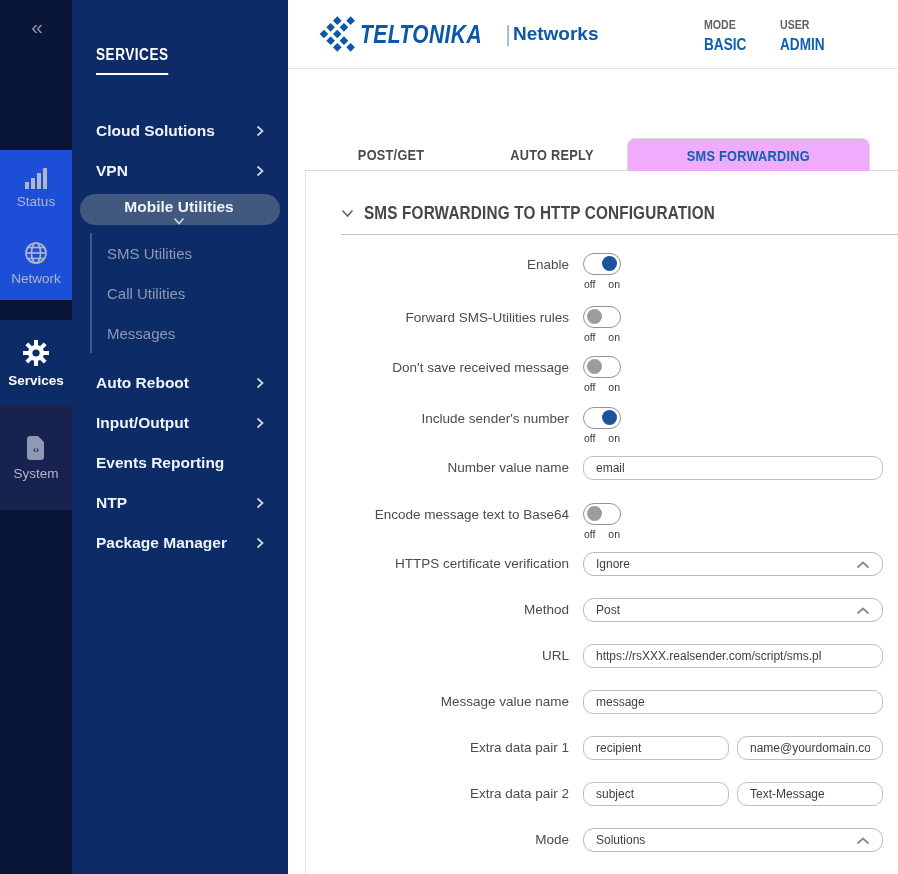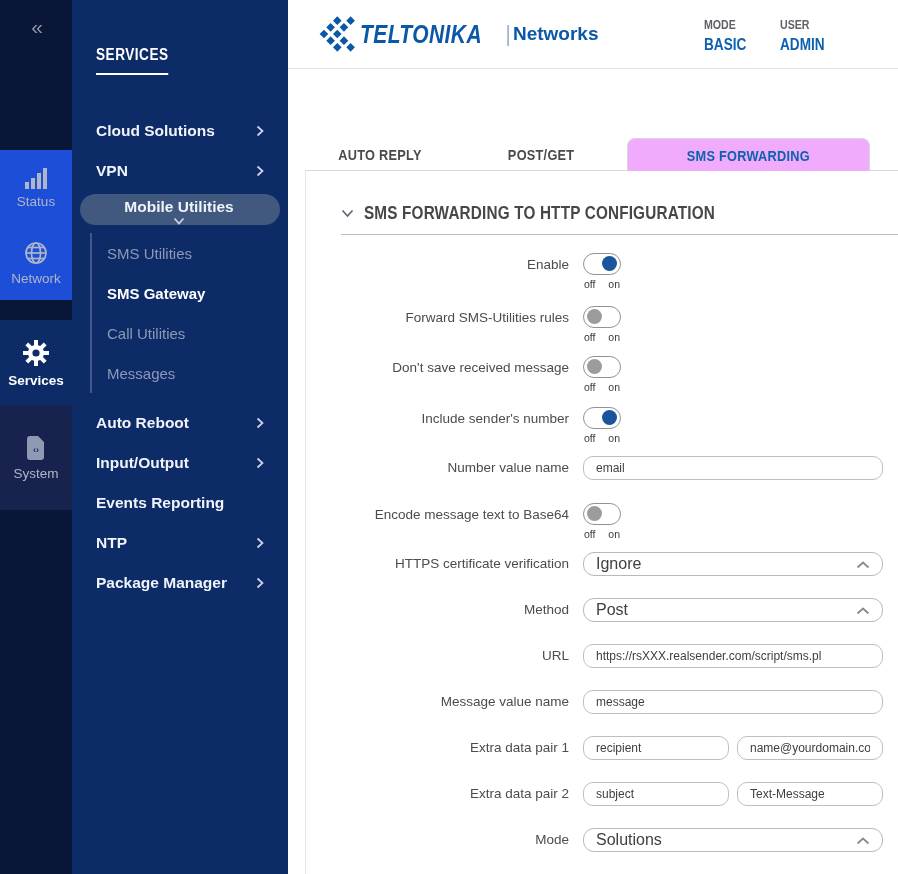--- a/index.html
+++ b/index.html
@@ -80,21 +80,21 @@
            font-size:10.5px; color:#3a3a3a; margin-top:3px; }
 
   .tinput { height:24px; width:300px; border:1px solid #bfbfbf; border-radius:10px;
             font-size:12px; color:#3f3f3f; padding:0 12px; outline:none;
             font-family:"Liberation Sans", sans-serif; background:#fff; }
   .tinput.half { width:146px; }
   .pair { display:flex; gap:8px; }
 
   .select { position:relative; height:24px; width:300px; border:1px solid #b9b9b9; border-radius:11px;
             display:flex; align-items:center; padding:0 30px 0 12px; cursor:pointer; background:#fff; }
-  .select .sval { font-size:16px; color:#3f3f3f; }
+  .select .sval { font-size:12px; color:#3f3f3f; }
   .select svg { position:absolute; right:12px; top:8px; }
 </style>
 </head>
 <body>
 
 <div class="app">
 
   <aside class="rail">
     <div class="collapse">«</div>
 
@@ -174,21 +174,20 @@
       </li>
       <li class="p2-item pill">
         <span style="font-weight:bold">Mobile Utilities</span>
         <svg width="12" height="8" viewBox="0 0 12 8">
             <polyline points="1.5,1.5 6,6.5 10.5,1.5" fill="none" stroke="#cfd6e4" stroke-width="1.7"></polyline>
           </svg>
       </li>
     </ul>
     <ul class="sub-list">
       <li class="sub-item">SMS Utilities</li>
-      <li class="sub-item active">SMS Gateway</li>
       <li class="sub-item">Call Utilities</li>
       <li class="sub-item">Messages</li>
     </ul>
     <ul class="p2-list p2-group2">
       <li class="p2-item">
         <span>Auto Reboot</span>
         <svg width="8" height="12" viewBox="0 0 8 12">
             <polyline points="1.5,1.5 6.5,6 1.5,10.5" fill="none" stroke="#cfd6e4" stroke-width="1.7"></polyline>
           </svg>
       </li>
@@ -245,25 +244,25 @@
         <div class="hr-col">
           <span class="k">USER</span><br>
           <span class="v">ADMIN</span>
         </div>
       </div>
     </header>
 
     <div class="hdr-spacer"></div>
 
     <div class="tabs">
+      <div class="tab t1">
+        <span>POST/GET</span>
+      </div>
       <div class="tab t2">
         <span>AUTO REPLY</span>
-      </div>
-      <div class="tab t1">
-        <span>POST/GET</span>
       </div>
       <div class="tab active">
         <span>SMS FORWARDING</span>
       </div>
     </div>
 
     <div class="content">
       <div class="sec-head">
         <svg width="13" height="9" viewBox="0 0 13 9">
           <polyline points="1.5,1.5 6.5,7 11.5,1.5" fill="none" stroke="#5f6b7a" stroke-width="1.8"></polyline>

